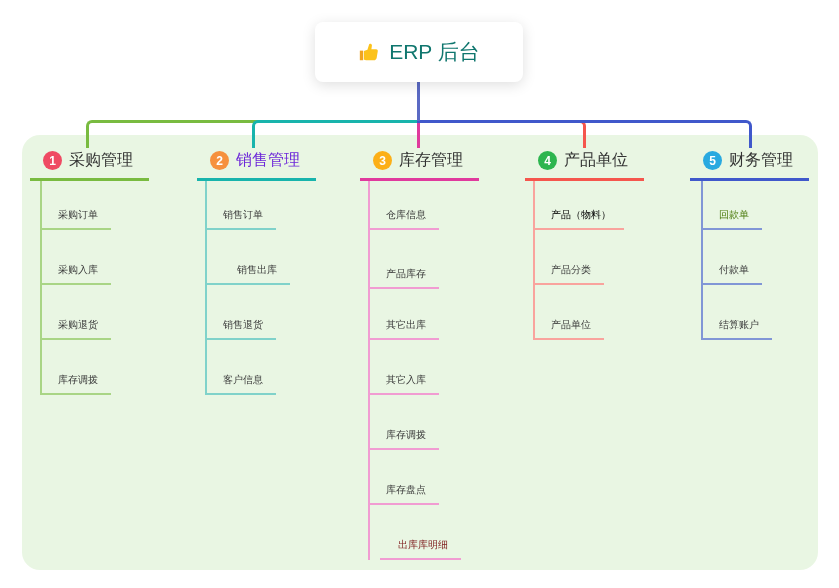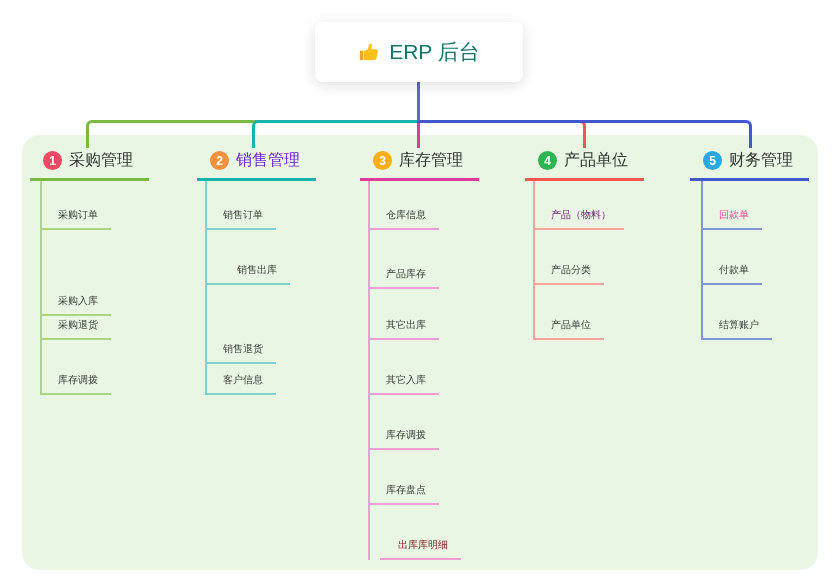--- a/index.html
+++ b/index.html
@@ -59,58 +59,58 @@
   </div>
 
   <div id="branches">
       <div class="elbow left" style="z-index: 2; left: 86px; width: 334px; border-color: rgb(121, 187, 64);"></div>
       <div class="branch-title" style="left: 30px; border-bottom-color: rgb(121, 187, 64);">
         <span class="badge" style="background: rgb(239, 74, 99);">1</span>
         <span style="color: rgb(51, 51, 51);">采购管理</span>
       </div>
       <div class="spine" style="left: 40px; height: 216px; background: rgb(169, 213, 133);"></div>
       <div class="child-topic" style="left: 40px; top: 202px; border-bottom-color: rgb(169, 213, 133); color: rgb(59, 59, 59);">采购订单</div>
-      <div class="child-topic" style="left: 40px; top: 257px; border-bottom-color: rgb(169, 213, 133); color: rgb(59, 59, 59); margin-top: 31px;">采购入库</div>
+      <div class="child-topic" style="left: 40px; top: 257px; border-bottom-color: rgb(169, 213, 133); color: rgb(59, 59, 59);">采购入库</div>
       <div class="child-topic" style="left: 40px; top: 312px; border-bottom-color: rgb(169, 213, 133); color: rgb(59, 59, 59);">采购退货</div>
       <div class="child-topic" style="left: 40px; top: 367px; border-bottom-color: rgb(169, 213, 133); color: rgb(59, 59, 59);">库存调拨</div>
       <div class="elbow left" style="z-index: 3; left: 252px; width: 168px; border-color: rgb(24, 180, 172);"></div>
       <div class="branch-title" style="left: 197px; border-bottom-color: rgb(24, 180, 172);">
         <span class="badge" style="background: rgb(246, 145, 61);">2</span>
         <span style="color: #6d28d9;">销售管理</span>
       </div>
       <div class="spine" style="left: 205px; height: 216px; background: rgb(128, 210, 202);"></div>
       <div class="child-topic" style="left: 205px; top: 202px; border-bottom-color: rgb(128, 210, 202); color: rgb(59, 59, 59);">销售订单</div>
       <div class="child-topic" style="left: 205px; top: 257px; border-bottom-color: rgb(128, 210, 202); color: rgb(59, 59, 59); padding-left: 32px;">销售出库</div>
-      <div class="child-topic" style="left: 205px; top: 312px; border-bottom-color: rgb(128, 210, 202); color: rgb(59, 59, 59); margin-top: 24px;">销售退货</div>
+      <div class="child-topic" style="left: 205px; top: 312px; border-bottom-color: rgb(128, 210, 202); color: rgb(59, 59, 59);">销售退货</div>
       <div class="child-topic" style="left: 205px; top: 367px; border-bottom-color: rgb(128, 210, 202); color: rgb(59, 59, 59);">客户信息</div>
       <div class="elbow center" style="z-index: 1; left: 417px; height: 28px; background: rgb(224, 58, 157);"></div>
       <div class="branch-title" style="left: 360px; border-bottom-color: rgb(224, 58, 157);">
         <span class="badge" style="background: rgb(252, 175, 23);">3</span>
         <span style="color: rgb(51, 51, 51);">库存管理</span>
       </div>
       <div class="spine" style="left: 368px; height: 381px; background: rgb(241, 156, 210);"></div>
       <div class="child-topic" style="left: 368px; top: 202px; border-bottom-color: rgb(241, 156, 210); color: rgb(59, 59, 59);">仓库信息</div>
       <div class="child-topic" style="left: 368px; top: 261px; border-bottom-color: rgb(241, 156, 210); color: rgb(59, 59, 59);">产品库存</div>
       <div class="child-topic" style="left: 368px; top: 312px; border-bottom-color: rgb(241, 156, 210); color: rgb(59, 59, 59);">其它出库</div>
       <div class="child-topic" style="left: 368px; top: 367px; border-bottom-color: rgb(241, 156, 210); color: rgb(59, 59, 59);">其它入库</div>
       <div class="child-topic" style="left: 368px; top: 422px; border-bottom-color: rgb(241, 156, 210); color: rgb(59, 59, 59);">库存调拨</div>
       <div class="child-topic" style="left: 368px; top: 477px; border-bottom-color: rgb(241, 156, 210); color: rgb(59, 59, 59);">库存盘点</div>
       <div class="child-topic" style="left: 380px; top: 532px; border-bottom-color: rgb(241, 156, 210); color: #7f1d1d;">出库库明细</div>
       <div class="elbow right" style="z-index: 2; left: 417px; width: 169px; border-color: rgb(245, 86, 77);"></div>
       <div class="branch-title" style="left: 525px; border-bottom-color: rgb(245, 86, 77);">
         <span class="badge" style="background: rgb(45, 181, 79);">4</span>
         <span style="color: rgb(51, 51, 51);">产品单位</span>
       </div>
       <div class="spine" style="left: 533px; height: 161px; background: rgb(249, 163, 157);"></div>
-      <div class="child-topic" style="left: 533px; top: 202px; border-bottom-color: rgb(249, 163, 157); color: #701a75; text-align: right;">产品（物料）</div>
+      <div class="child-topic" style="left: 533px; top: 202px; border-bottom-color: rgb(249, 163, 157); color: #000000; text-align: right;">产品（物料）</div>
       <div class="child-topic" style="left: 533px; top: 257px; border-bottom-color: rgb(249, 163, 157); color: rgb(59, 59, 59);">产品分类</div>
       <div class="child-topic" style="left: 533px; top: 312px; border-bottom-color: rgb(249, 163, 157); color: rgb(59, 59, 59);">产品单位</div>
       <div class="elbow right" style="z-index: 3; left: 417px; width: 335px; border-color: rgb(64, 88, 203);"></div>
       <div class="branch-title" style="left: 690px; border-bottom-color: rgb(64, 88, 203);">
         <span class="badge" style="background: rgb(41, 169, 224);">5</span>
         <span style="color: rgb(51, 51, 51);">财务管理</span>
       </div>
       <div class="spine" style="left: 701px; height: 161px; background: rgb(129, 150, 214);"></div>
-      <div class="child-topic" style="left: 701px; top: 202px; border-bottom-color: rgb(129, 150, 214); color: #ec4899;">回款单</div>
+      <div class="child-topic" style="left: 701px; top: 202px; border-bottom-color: rgb(129, 150, 214); color: #4d7c0f;">回款单</div>
       <div class="child-topic" style="left: 701px; top: 257px; border-bottom-color: rgb(129, 150, 214); color: rgb(59, 59, 59);">付款单</div>
       <div class="child-topic" style="left: 701px; top: 312px; border-bottom-color: rgb(129, 150, 214); color: rgb(59, 59, 59);">结算账户</div>
     </div>
 </div>
 
 </body></html>

